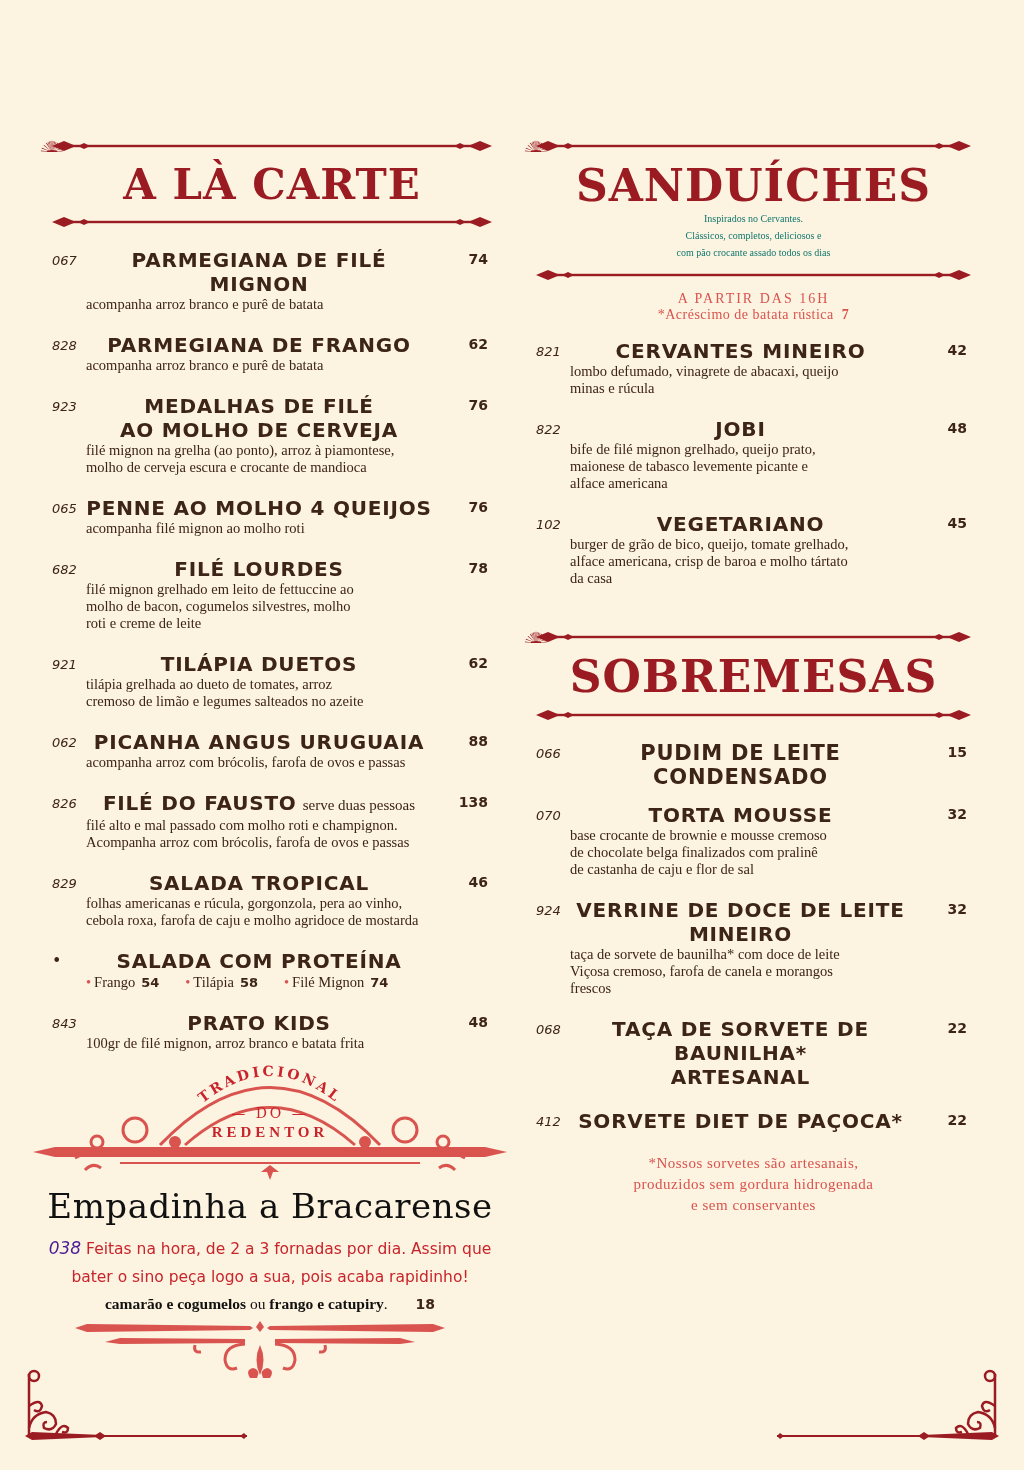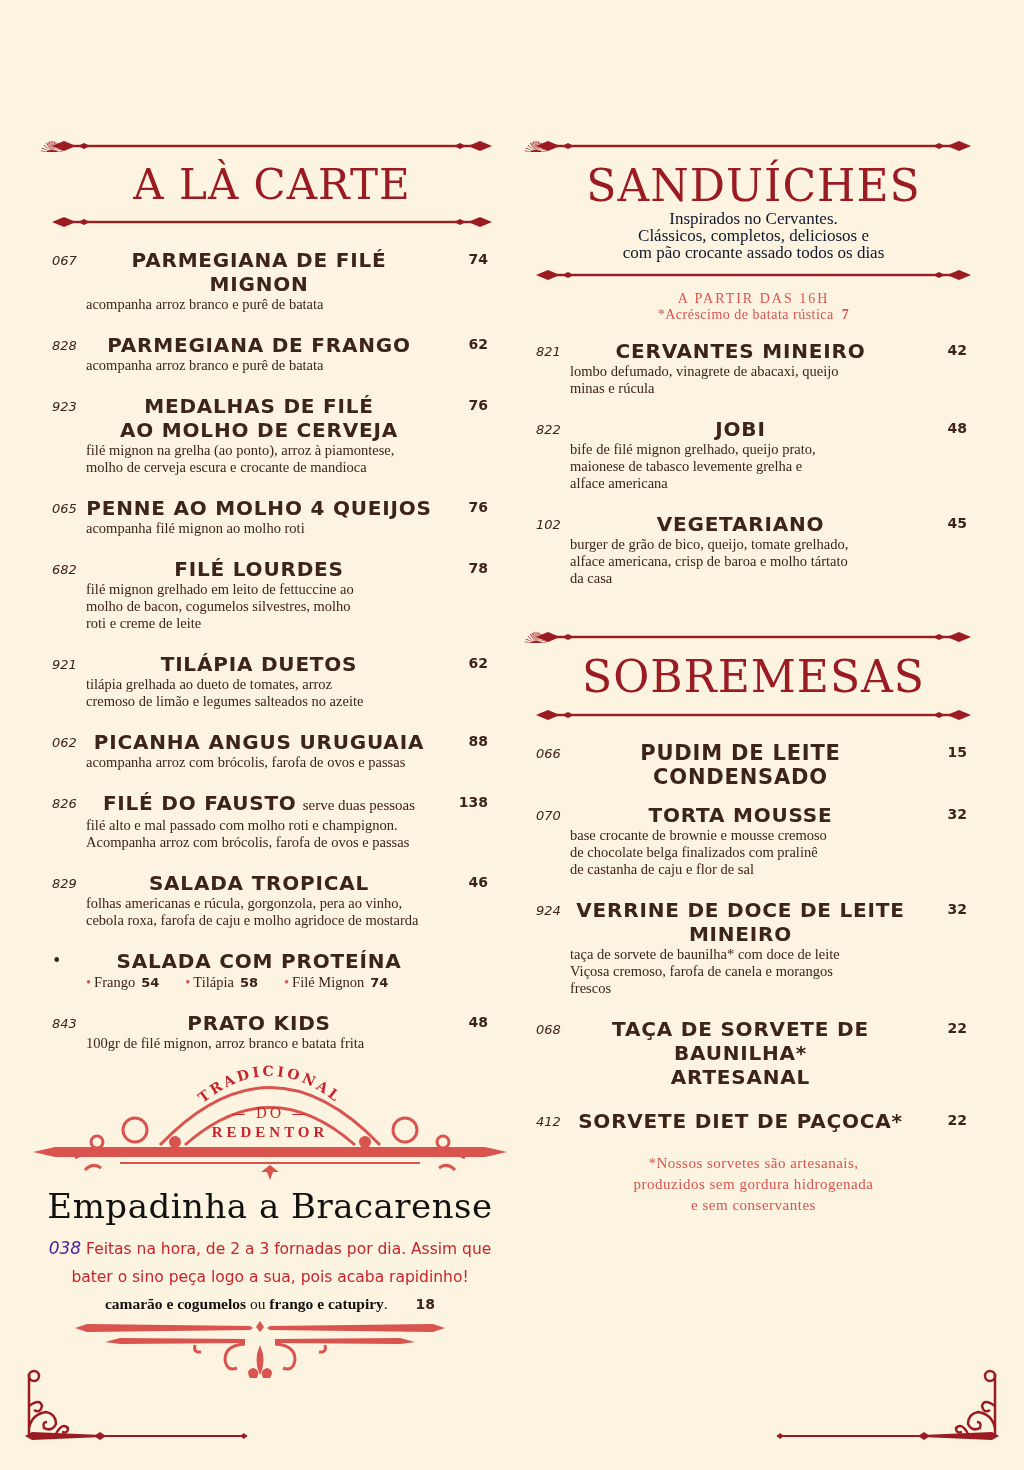--- a/index.html
+++ b/index.html
@@ -17,32 +17,32 @@
 
   
   .header-block { position: relative; width: 100%; }
   .rule {
     position: relative; height: 12px; width: 100%;
   }
   .rule svg { position: absolute; left: 0; top: 0; width: 100%; height: 12px; }
   .sunburst { position: absolute; left: 50%; transform: translateX(-50%); top: -30px; width: 56px; height: 30px; }
   .section-title {
     font-family: "DejaVu Serif", serif;
-    font-weight: normal;
+    font-weight: bold;
     color: #9B1B22;
     text-align: center;
     letter-spacing: 1px;
     line-height: 1;
   }
   .t-alacarte { font-size: 42px; padding: 12px 0 10px; }
   .t-sand { font-size: 44px; padding: 12px 0 2px; }
   .t-sobre { font-size: 44px; padding: 12px 0 10px; }
 
   .intro {
-    text-align: center; color: #0f172a; font-size: 17px; line-height: 17px;
+    text-align: center; color: #0f766e; font-size: 10px; line-height: 17px;
     font-family: "Liberation Serif", serif; padding-bottom: 8px;
   }
   .note-red {
     text-align: center; color: #D9534F; font-size: 14px; line-height: 16px;
     font-family: "Liberation Serif", serif; letter-spacing: 0.5px;
   }
   .note-red .bold { font-weight: bold; }
 
   .item { position: relative; padding-left: 34px; margin-bottom: 20px; }
   .item .code {
@@ -334,21 +334,21 @@
       <div class="name">CERVANTES MINEIRO</div>
       <span class="price">42</span>
       <div class="desc">lombo defumado, vinagrete de abacaxi, queijo</div>
       <div class="desc">minas e rúcula</div>
     </div>
     <div class="item">
       <span class="code">822</span>
       <div class="name">JOBI</div>
       <span class="price">48</span>
       <div class="desc">bife de filé mignon grelhado, queijo prato,</div>
-      <div class="desc">maionese de tabasco levemente grelha e</div>
+      <div class="desc">maionese de tabasco levemente picante e</div>
       <div class="desc">alface americana</div>
     </div>
     <div class="item">
       <span class="code">102</span>
       <div class="name">VEGETARIANO</div>
       <span class="price">45</span>
       <div class="desc">burger de grão de bico, queijo, tomate grelhado,</div>
       <div class="desc">alface americana, crisp de baroa e molho tártato</div>
       <div class="desc">da casa</div>
     </div>

